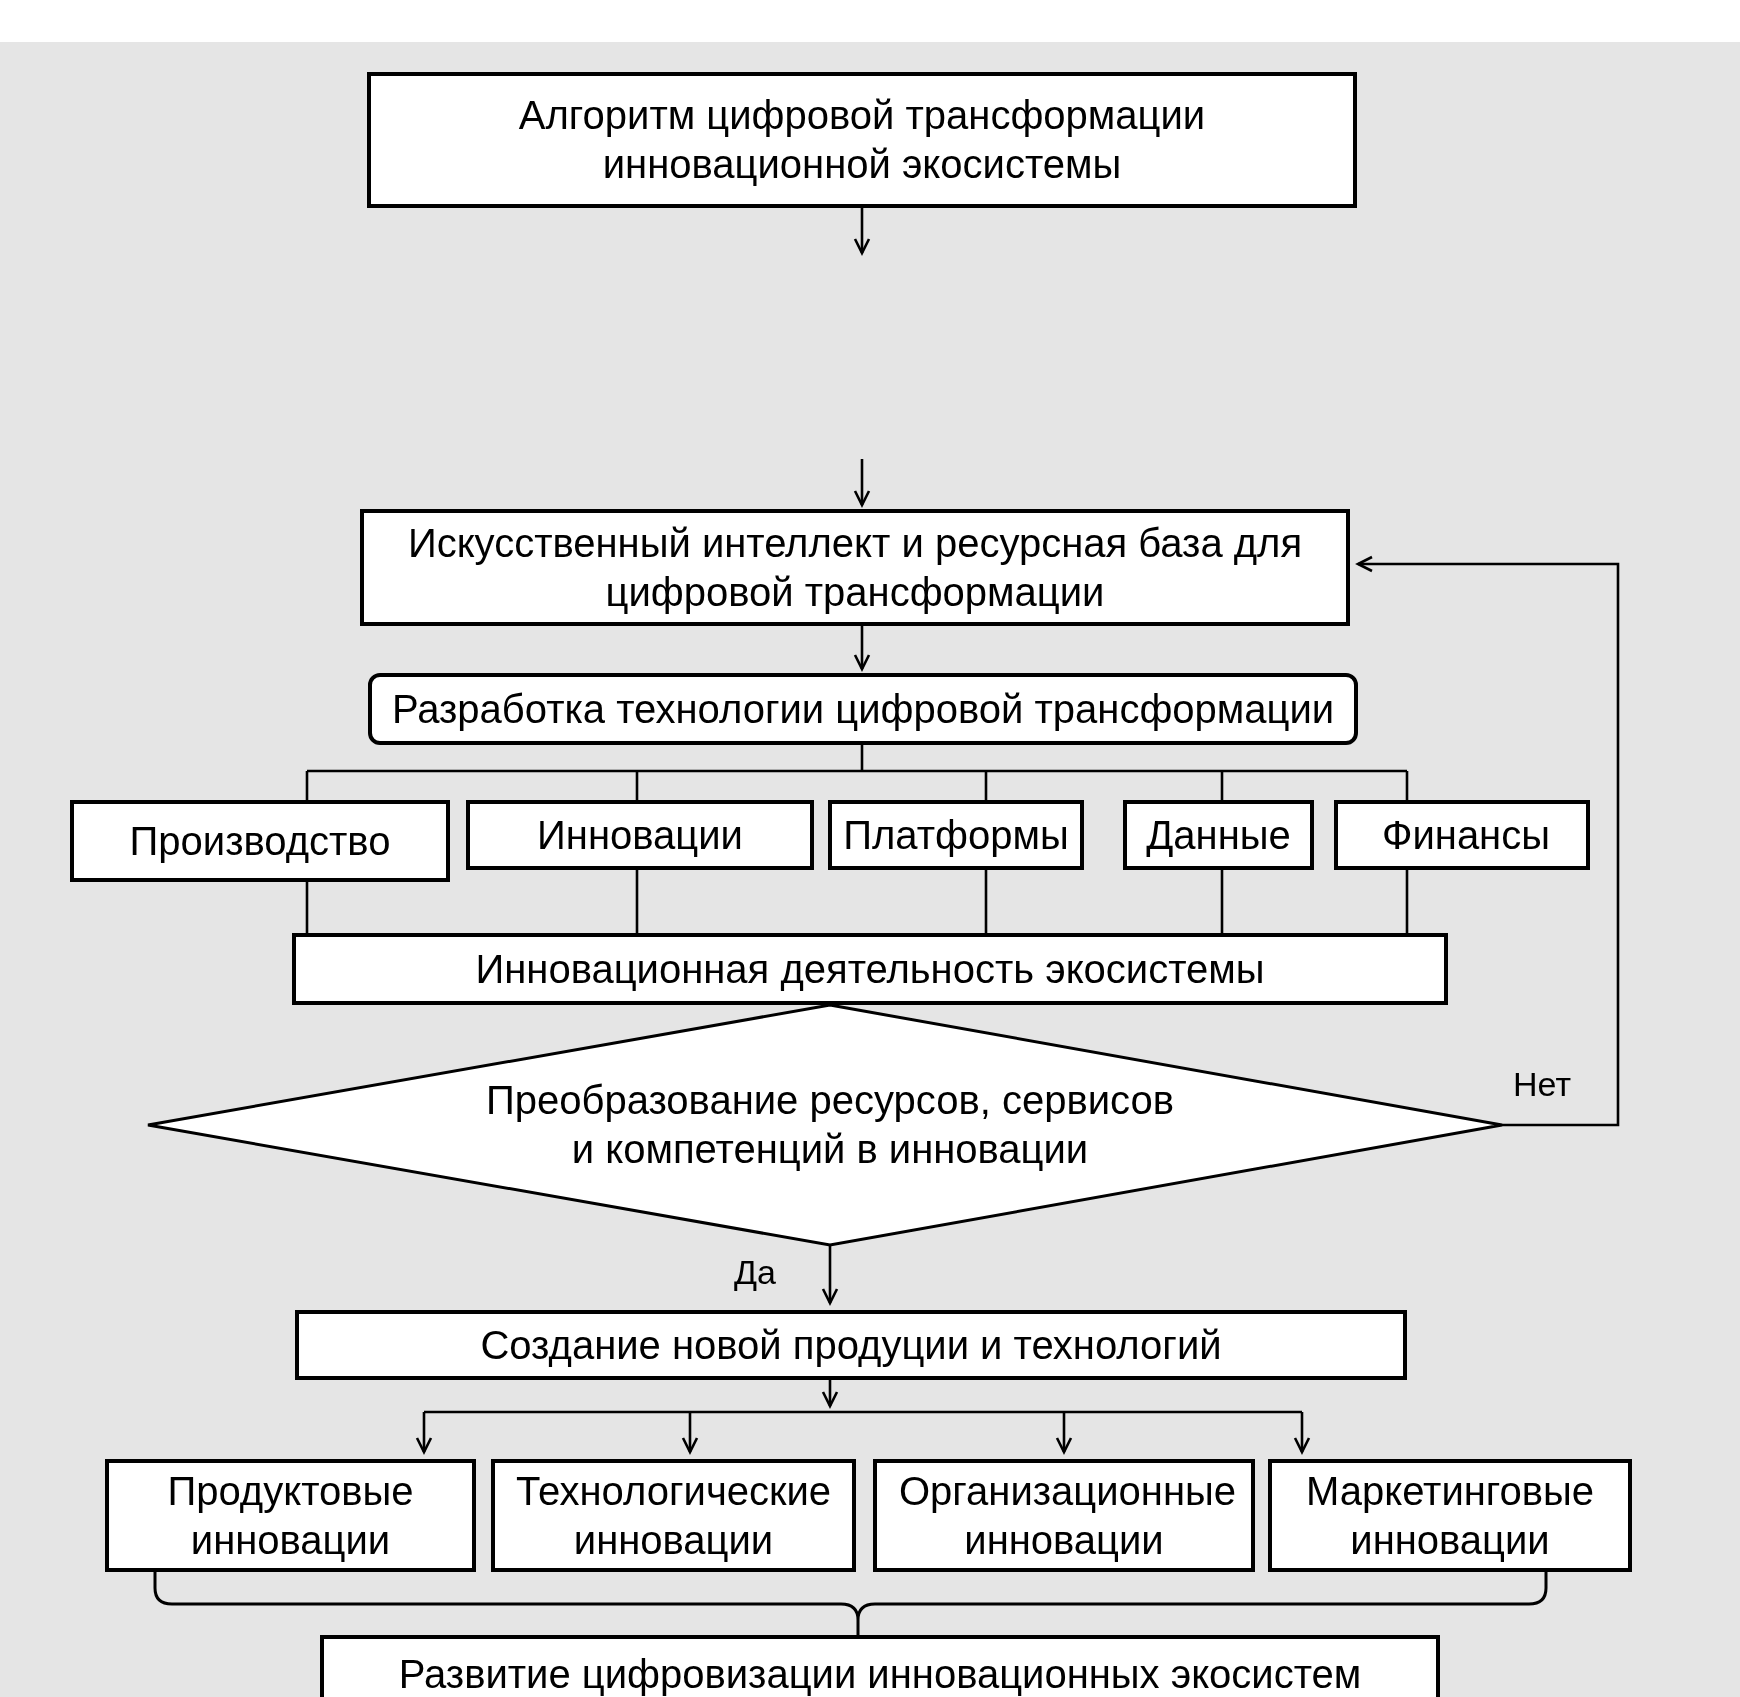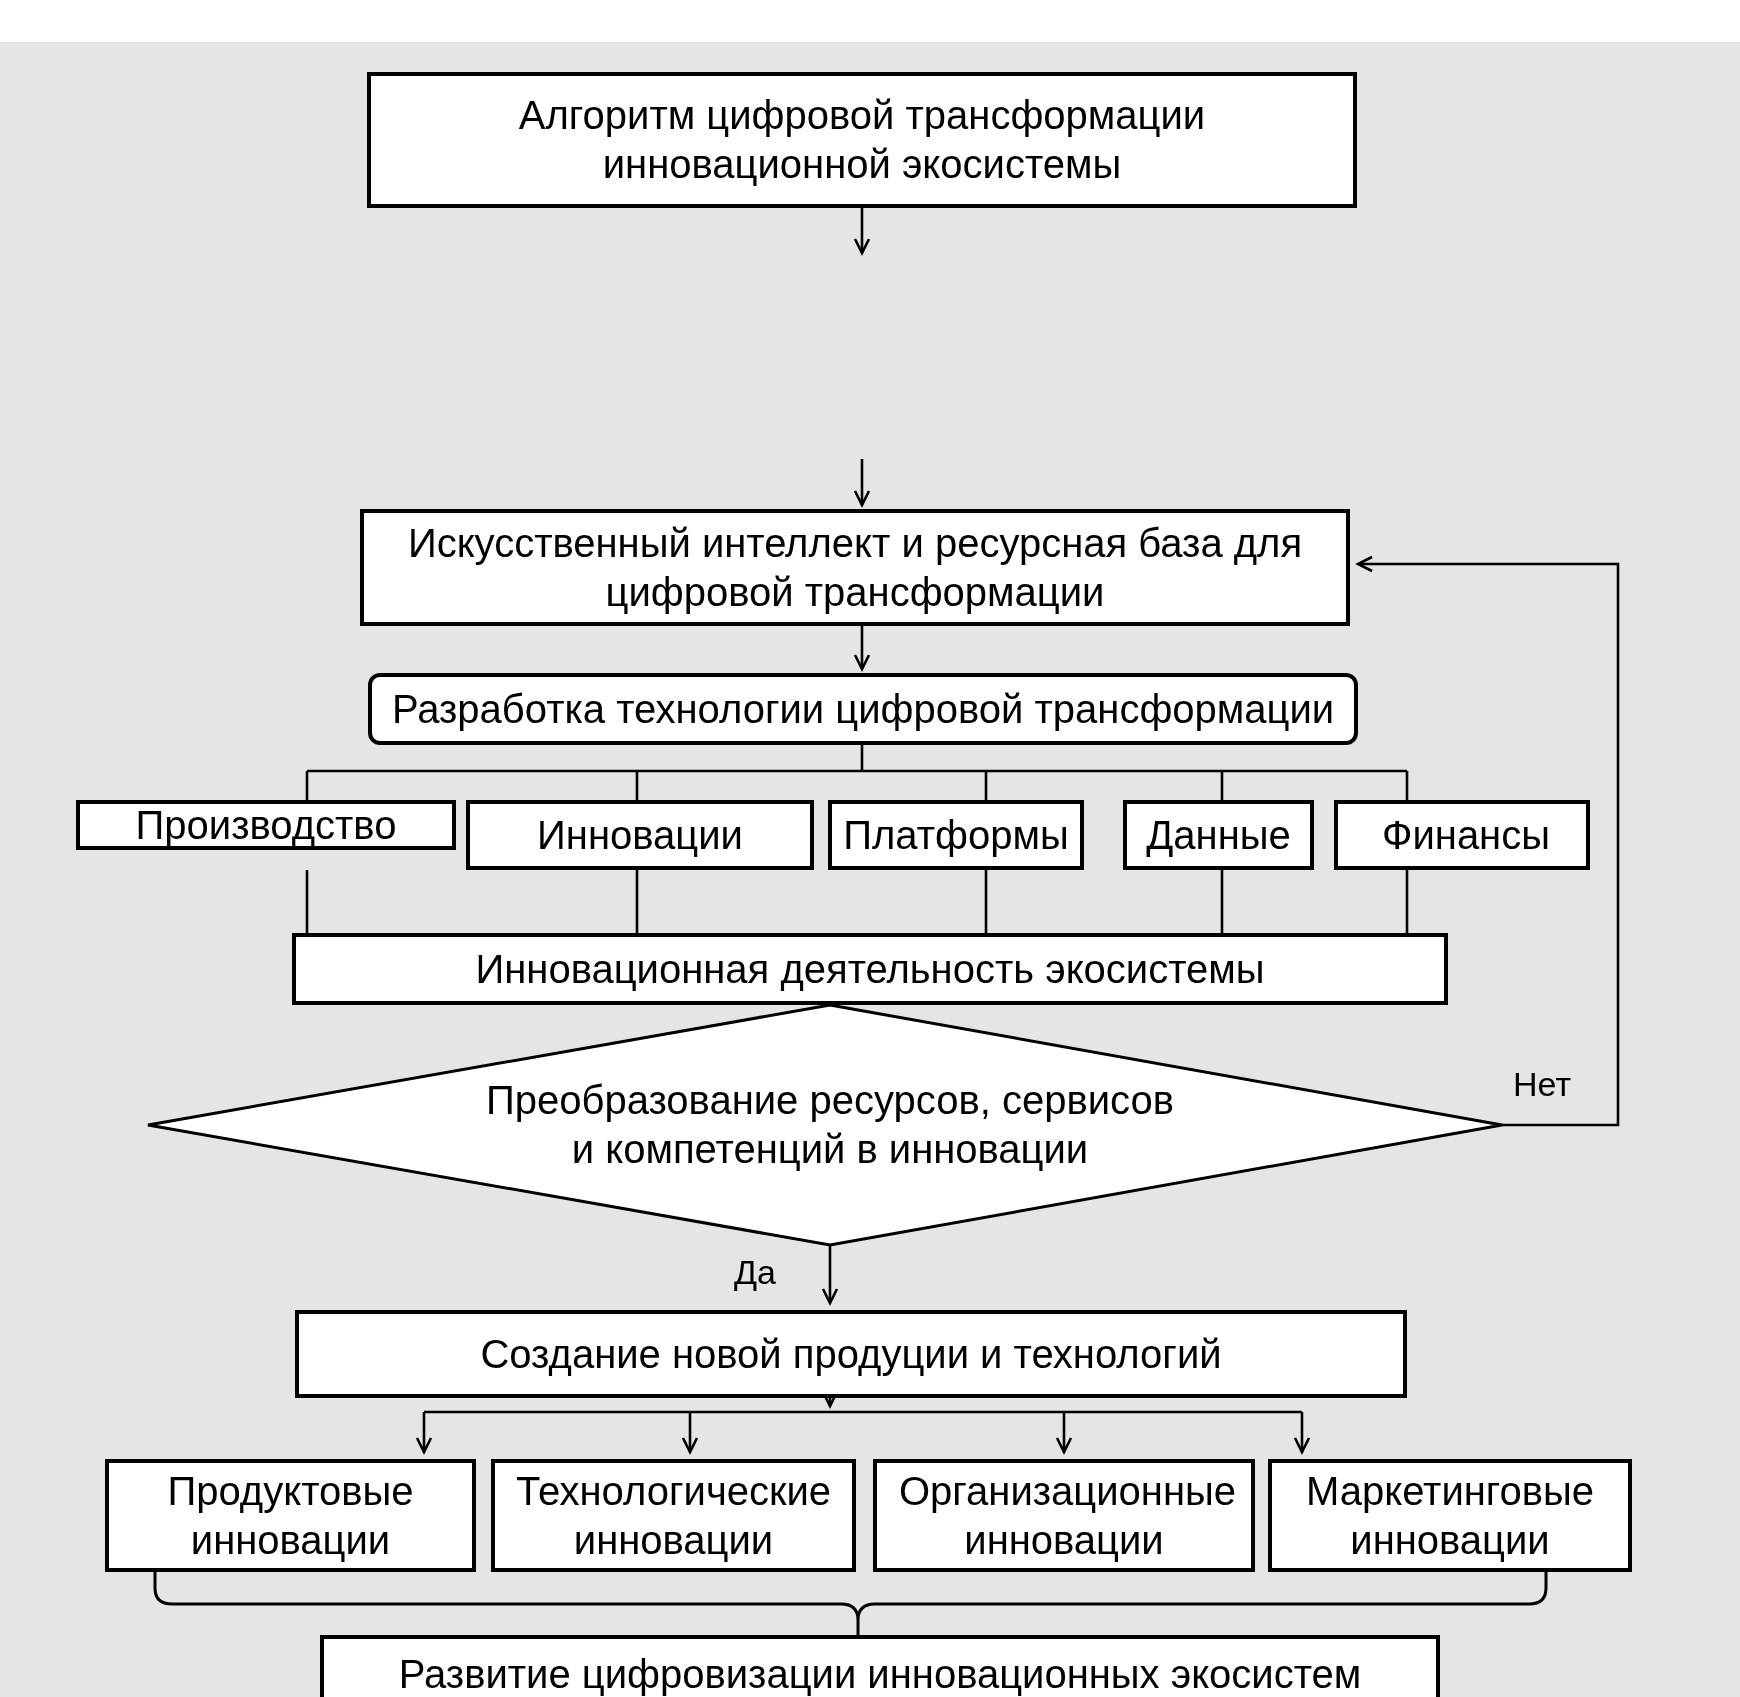--- a/index.html
+++ b/index.html
@@ -89,21 +89,21 @@
 
 
   <div class="node" style="left:360px; top:467px; width:990px; height:117px;">
     <span class="w910">Искусственный интеллект и ресурсная база для цифровой трансформации</span>
   </div>
 
   <div class="node" style="left:368px; top:631px; width:990px; height:72px;border-radius:12px;">
     <span>Разработка технологии цифровой трансформации</span>
   </div>
 
-  <div class="node" style="left:76px; top:758px; width:380px; height:50px;">
+  <div class="node" style="left:70px; top:758px; width:380px; height:82px;">
     <span>Производство</span>
   </div>
   <div class="node" style="left:466px; top:758px; width:348px; height:70px;">
     <span>Инновации</span>
   </div>
   <div class="node" style="left:828px; top:758px; width:256px; height:70px;">
     <span>Платформы</span>
   </div>
   <div class="node" style="left:1123px; top:758px; width:191px; height:70px;">
     <span>Данные</span>
@@ -116,21 +116,21 @@
     <span>Инновационная деятельность экосистемы</span>
   </div>
 
   <div class="dlabel" style="left:480px; top:1034px; width:700px; height:98px;">
     <span class="w700">Преобразование ресурсов, сервисов и компетенций в инновации</span>
   </div>
 
   <div class="lbl" style="left:715px; top:1212px; width:80px;">Да</div>
   <div class="lbl" style="left:1500px; top:1024px; width:84px;">Нет</div>
 
-  <div class="node" style="left:295px; top:1268px; width:1112px; height:88px;">
+  <div class="node" style="left:295px; top:1268px; width:1112px; height:70px;">
     <span>Создание новой продуции и технологий</span>
   </div>
 
   <div class="node" style="left:105px; top:1417px; width:371px; height:113px;">
     <span style="max-width:300px">Продуктовые инновации</span>
   </div>
   <div class="node" style="left:491px; top:1417px; width:365px; height:113px;">
     <span style="max-width:320px">Технологические инновации</span>
   </div>
   <div class="node" style="left:873px; top:1417px; width:382px; height:113px;">

